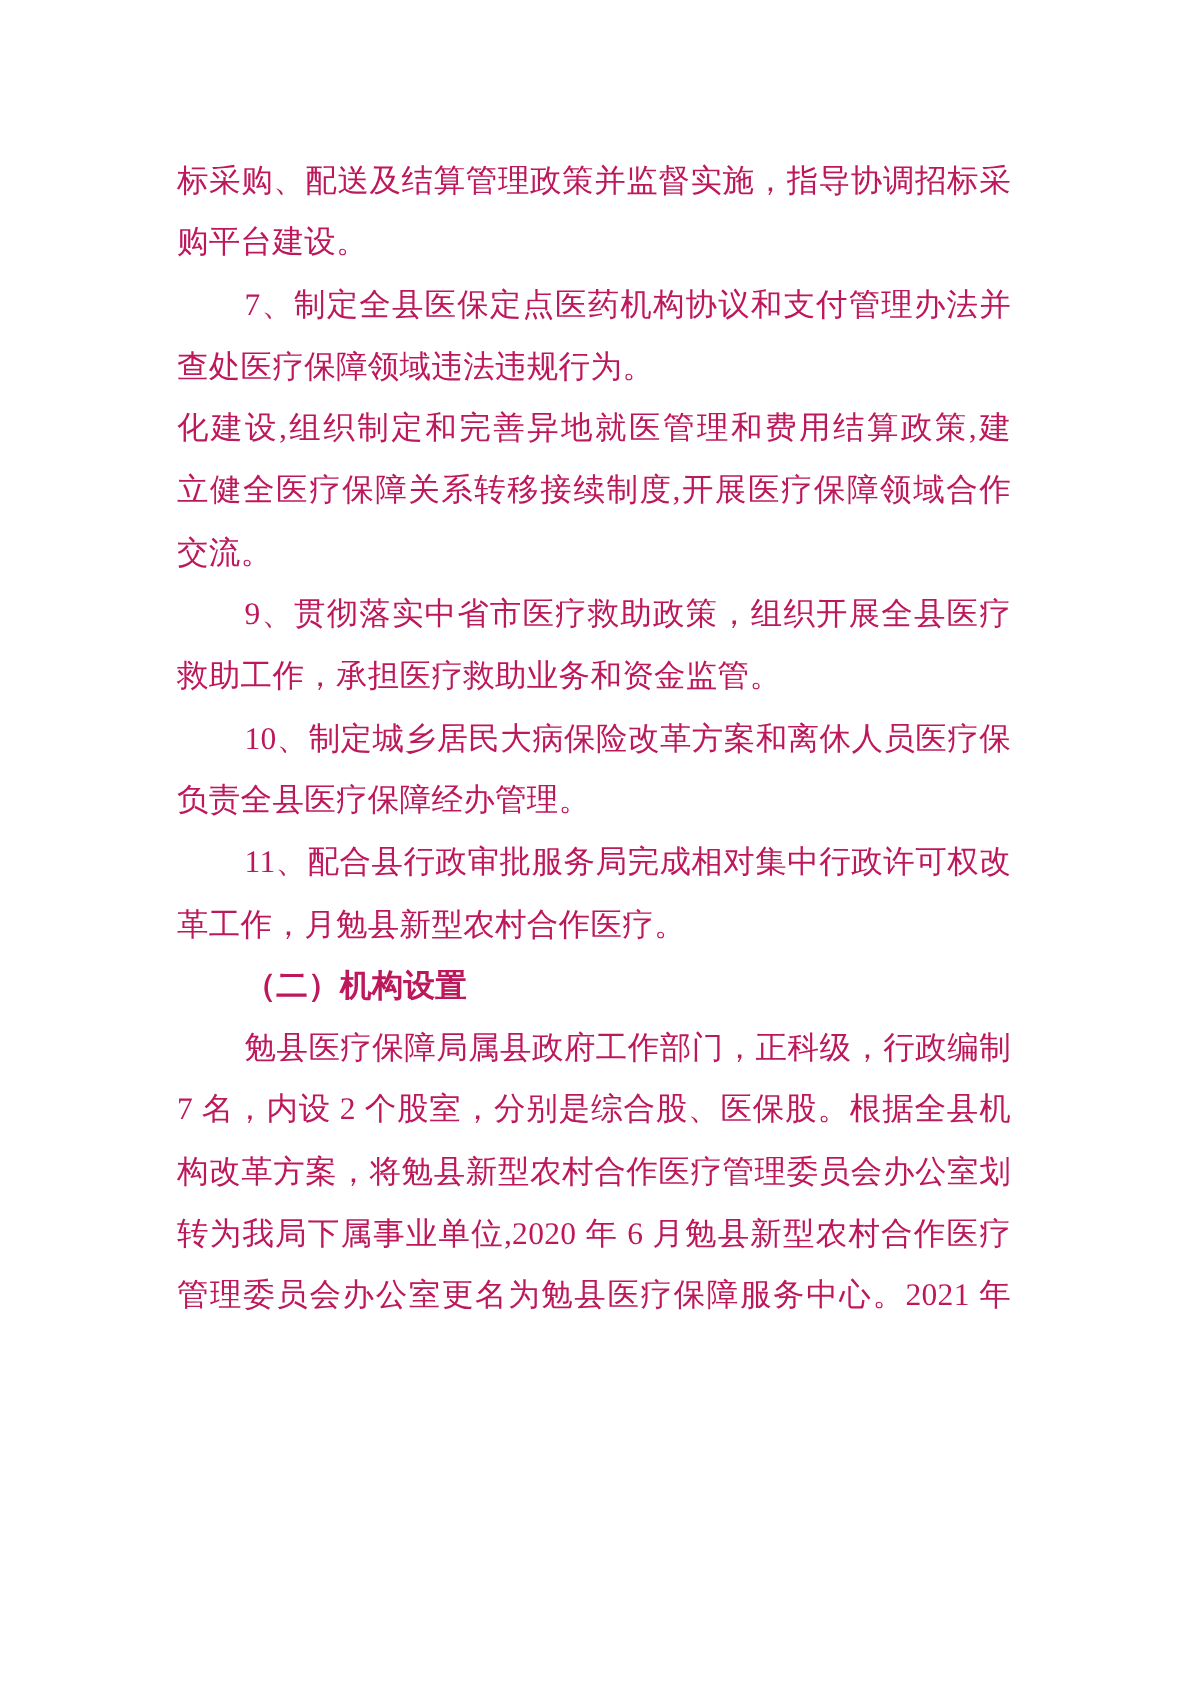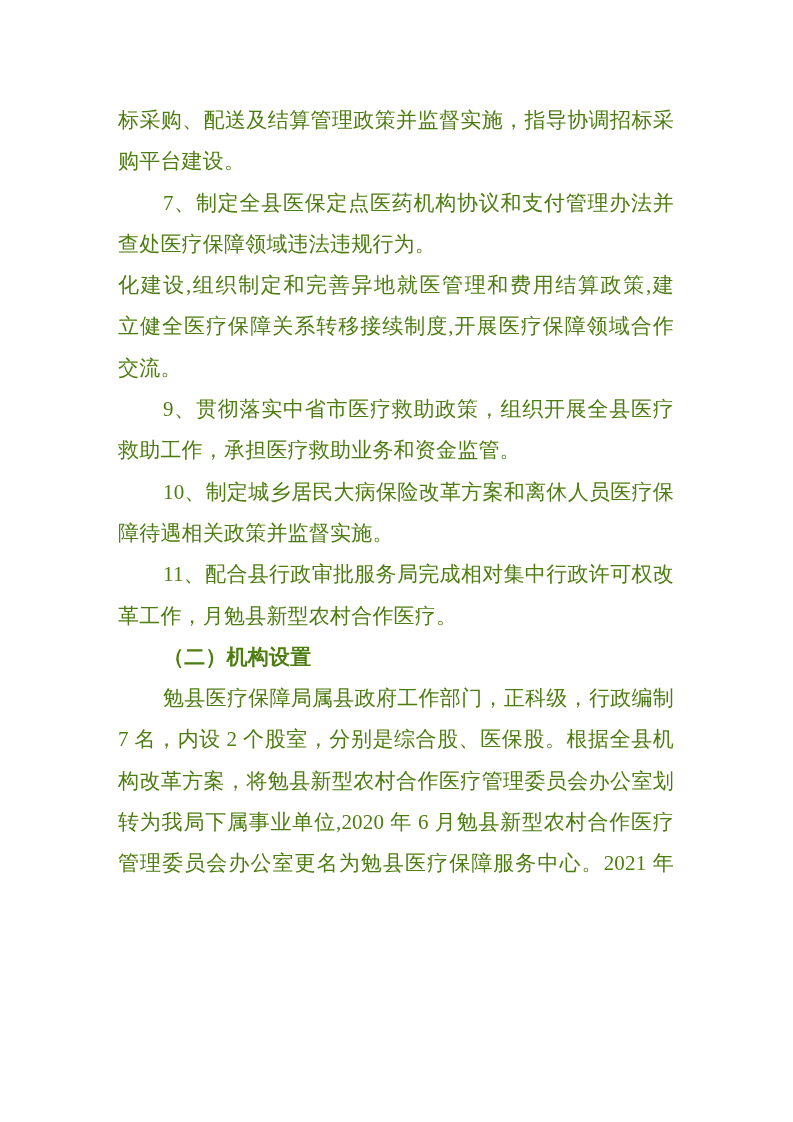--- a/index.html
+++ b/index.html
@@ -39,32 +39,32 @@
     padding-left: 45px;
   }
   .line.hd {
     font-weight: bold;
   }
 </style>
 </head>
 <body>
 
 <div class="page">
-  <div class="body-text" style="color: #4d7c0f;">
+  <div class="body-text" style="color: #be185d;">
       <div class="line j">标采购、配送及结算管理政策并监督实施，指导协调招标采</div>
       <div class="line">购平台建设。</div>
       <div class="line j ind">7、制定全县医保定点医药机构协议和支付管理办法并</div>
       <div class="line">查处医疗保障领域违法违规行为。</div>
       <div class="line j">化建设,组织制定和完善异地就医管理和费用结算政策,建</div>
       <div class="line j">立健全医疗保障关系转移接续制度,开展医疗保障领域合作</div>
       <div class="line">交流。</div>
       <div class="line j ind">9、贯彻落实中省市医疗救助政策，组织开展全县医疗</div>
       <div class="line">救助工作，承担医疗救助业务和资金监管。</div>
       <div class="line j ind">10、制定城乡居民大病保险改革方案和离休人员医疗保</div>
-      <div class="line">障待遇相关政策并监督实施。</div>
+      <div class="line">负责全县医疗保障经办管理。</div>
       <div class="line j ind">11、配合县行政审批服务局完成相对集中行政许可权改</div>
       <div class="line">革工作，月勉县新型农村合作医疗。</div>
       <div class="line ind hd">（二）机构设置</div>
       <div class="line j ind">勉县医疗保障局属县政府工作部门，正科级，行政编制</div>
       <div class="line j">7 名，内设 2 个股室，分别是综合股、医保股。根据全县机</div>
       <div class="line j">构改革方案，将勉县新型农村合作医疗管理委员会办公室划</div>
       <div class="line j">转为我局下属事业单位,2020 年 6 月勉县新型农村合作医疗</div>
       <div class="line j">管理委员会办公室更名为勉县医疗保障服务中心。2021 年</div>
     </div>
 </div>

